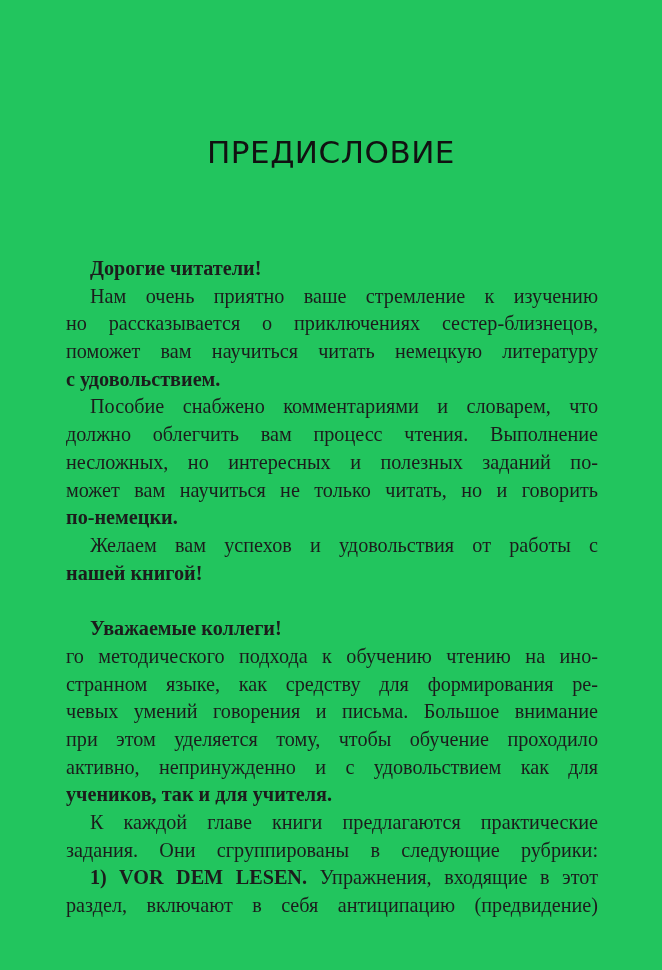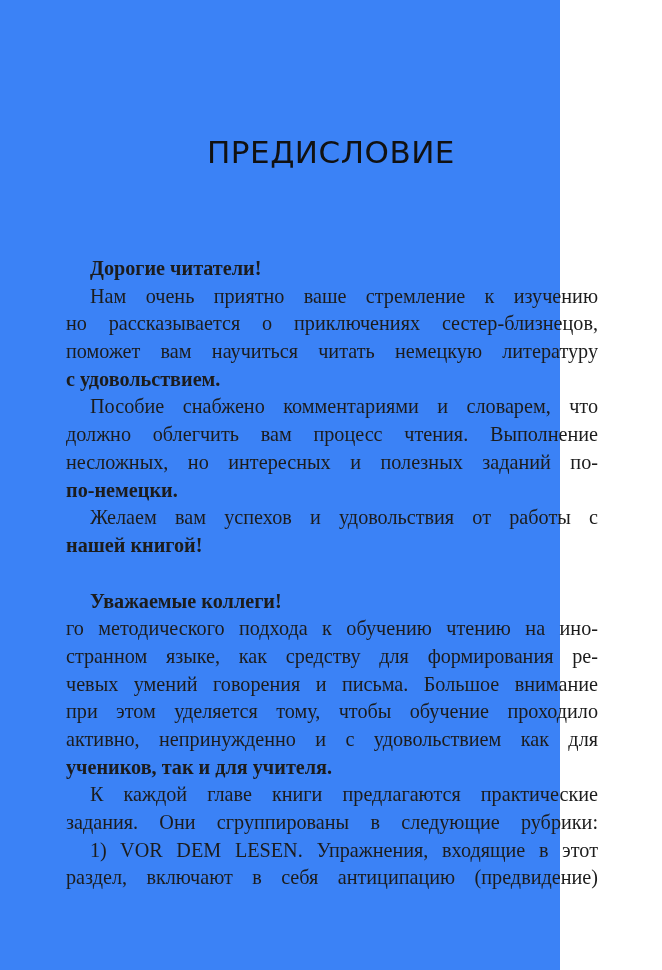--- a/index.html
+++ b/index.html
@@ -1,49 +1,50 @@
 <!DOCTYPE html>
 <html><head>
 <meta charset="utf-8">
 <style>
   html, body { margin: 0; padding: 0; background: #ffffff; }
   body { width: 662px; height: 970px; position: relative; overflow: hidden; }
-  .page { position: absolute; left: 0; top: 0; width: 560px; height: 970px; background: #3b82f6; }
+  .page { position: absolute; left: 0; top: 0; width: 662px; height: 970px; background: #22c55e; }
   .title {
     position: absolute; left: 0; width: 662px; top: 134px;
     text-align: center; font-family: "DejaVu Sans", sans-serif;
     font-size: 31px; font-weight: normal; color: #111; letter-spacing: 0.5px;
   }
   .body {
     position: absolute; left: 66px; width: 532px; top: 255px;
     font-family: "Liberation Serif", serif; font-size: 20.2px; line-height: 27.7px; color: #1c1c1c;
   }
   .line { display: block; white-space: nowrap; text-align: justify; text-align-last: justify; height: 27.7px; }
   .line.last { text-align-last: left; font-weight: bold; }
   .line.indent { padding-left: 24px; }
   .gap { height: 28px; }
-  b { font-weight: normal; margin-top: 28px; }
+  b { font-weight: bold; margin-top: 28px; }
 </style>
 </head>
 <body>
 
 <div class="page">
   <div class="title">ПРЕДИСЛОВИЕ</div>
 
   <div class="body">
     <span class="line last indent">Дорогие читатели!</span>
 
     <span class="line indent">Нам очень приятно ваше стремление к изучению</span>
     <span class="line">но рассказывается о приключениях сестер-близнецов,</span>
     <span class="line">поможет вам научиться читать немецкую литературу</span>
     <span class="line last">с удовольствием.</span>
 
     <span class="line indent">Пособие снабжено комментариями и словарем, что</span>
     <span class="line">должно облегчить вам процесс чтения. Выполнение</span>
     <span class="line">несложных, но интересных и полезных заданий по-</span>
+    <span class="line">может вам научиться не только читать, но и говорить</span>
     <span class="line last">по-немецки.</span>
 
     <span class="line indent">Желаем вам успехов и удовольствия от работы с</span>
     <span class="line last">нашей книгой!</span>
 
     <div class="gap"></div>
 
     <span class="line last indent">Уважаемые коллеги!</span>
 
     <span class="line">го методического подхода к обучению чтению на ино-</span>

